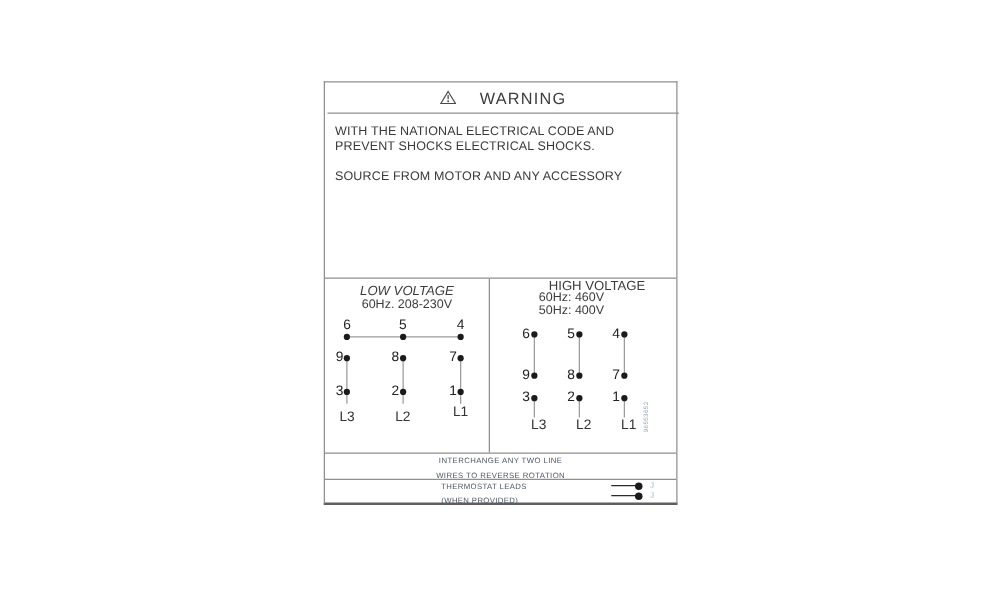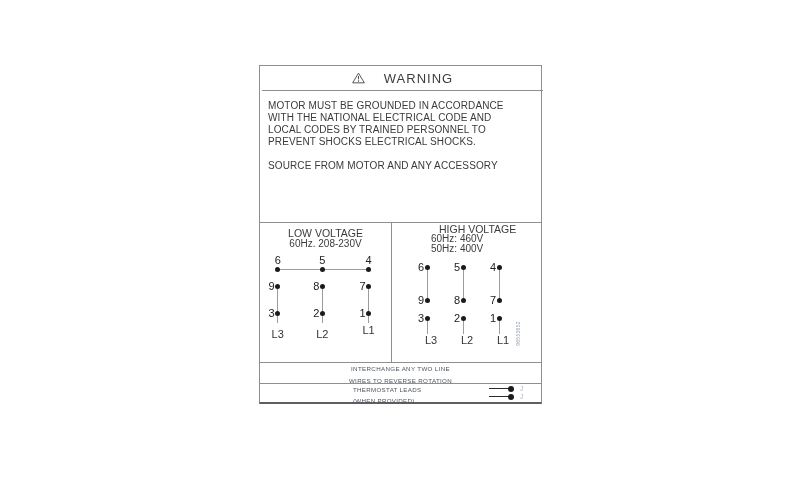--- a/index.html
+++ b/index.html
@@ -17,21 +17,21 @@
   .paras{position:absolute;left:8px;top:34px;right:4px;font-size:10px;line-height:12px;
          color:#3a3a3a;letter-spacing:.12px;}
   .para.p2{margin-top:12px;}
 
   
   .diag{position:absolute;left:0;right:0;top:156px;height:141px;box-sizing:border-box;
         border-top:1px solid #8f8f8f;border-bottom:1px solid #8f8f8f;}
   .vdiv{position:absolute;left:130.5px;top:0;bottom:0;width:1.5px;background:#8f8f8f;}
   .lv{position:absolute;left:0;top:0;width:131px;height:100%;}
   .hv{position:absolute;left:132px;top:0;width:138px;height:100%;}
-  .dtitle{position:absolute;left:0;width:100%;text-align:center;font-size:10.5px;color:#3b3b3b;white-space:nowrap;}
+  .dtitle{position:absolute;left:0;width:100%;text-align:center;font-size:10.5px;color:#3b3b3b;white-space:nowrap;font-style:italic;}
   .drating{position:absolute;left:0;width:100%;text-align:center;font-size:10px;color:#3b3b3b;white-space:nowrap;}
   .hvt{position:absolute;font-size:10.5px;color:#3b3b3b;white-space:nowrap;}
   .hvr{position:absolute;font-size:10px;color:#3b3b3b;white-space:nowrap;}
   .wire{position:absolute;background:#9c9c9c;}
   .wire.h{height:1.2px;}
   .wire.v{width:1.2px;}
   .dot{position:absolute;width:5px;height:5px;border-radius:50%;background:#1b1b1b;}
   .num{position:absolute;width:14px;font-size:11px;line-height:13px;color:#222;}
   .num.c{text-align:center;}
   .num.r{text-align:right;}
@@ -60,23 +60,21 @@
       <svg width="13" height="12" viewBox="0 0 14 12">
         <path d="M7 0.8 L13.3 11.2 L0.7 11.2 Z" fill="none" stroke="#4a4a4a" stroke-width="1"></path>
         <line x1="7" y1="3.8" x2="7" y2="7.4" stroke="#4a4a4a" stroke-width="1.1"></line>
         <circle cx="7" cy="9.2" r="0.8" fill="#4a4a4a"></circle>
       </svg>
       <span class="hdr-t">WARNING</span>
     </div>
 
     <div class="paras">
       <div class="para">
-        <div>MOTOR MUST BE GROUNDED IN ACCORDANCE</div>
         <div>WITH THE NATIONAL ELECTRICAL CODE AND</div>
-        <div>LOCAL CODES BY TRAINED PERSONNEL TO</div>
         <div>PREVENT SHOCKS ELECTRICAL SHOCKS.</div>
       </div>
       <div class="para p2">
         <div>SOURCE FROM MOTOR AND ANY ACCESSORY</div>
       </div>
     </div>
 
     <div class="diag">
       <div class="vdiv"></div>
 

